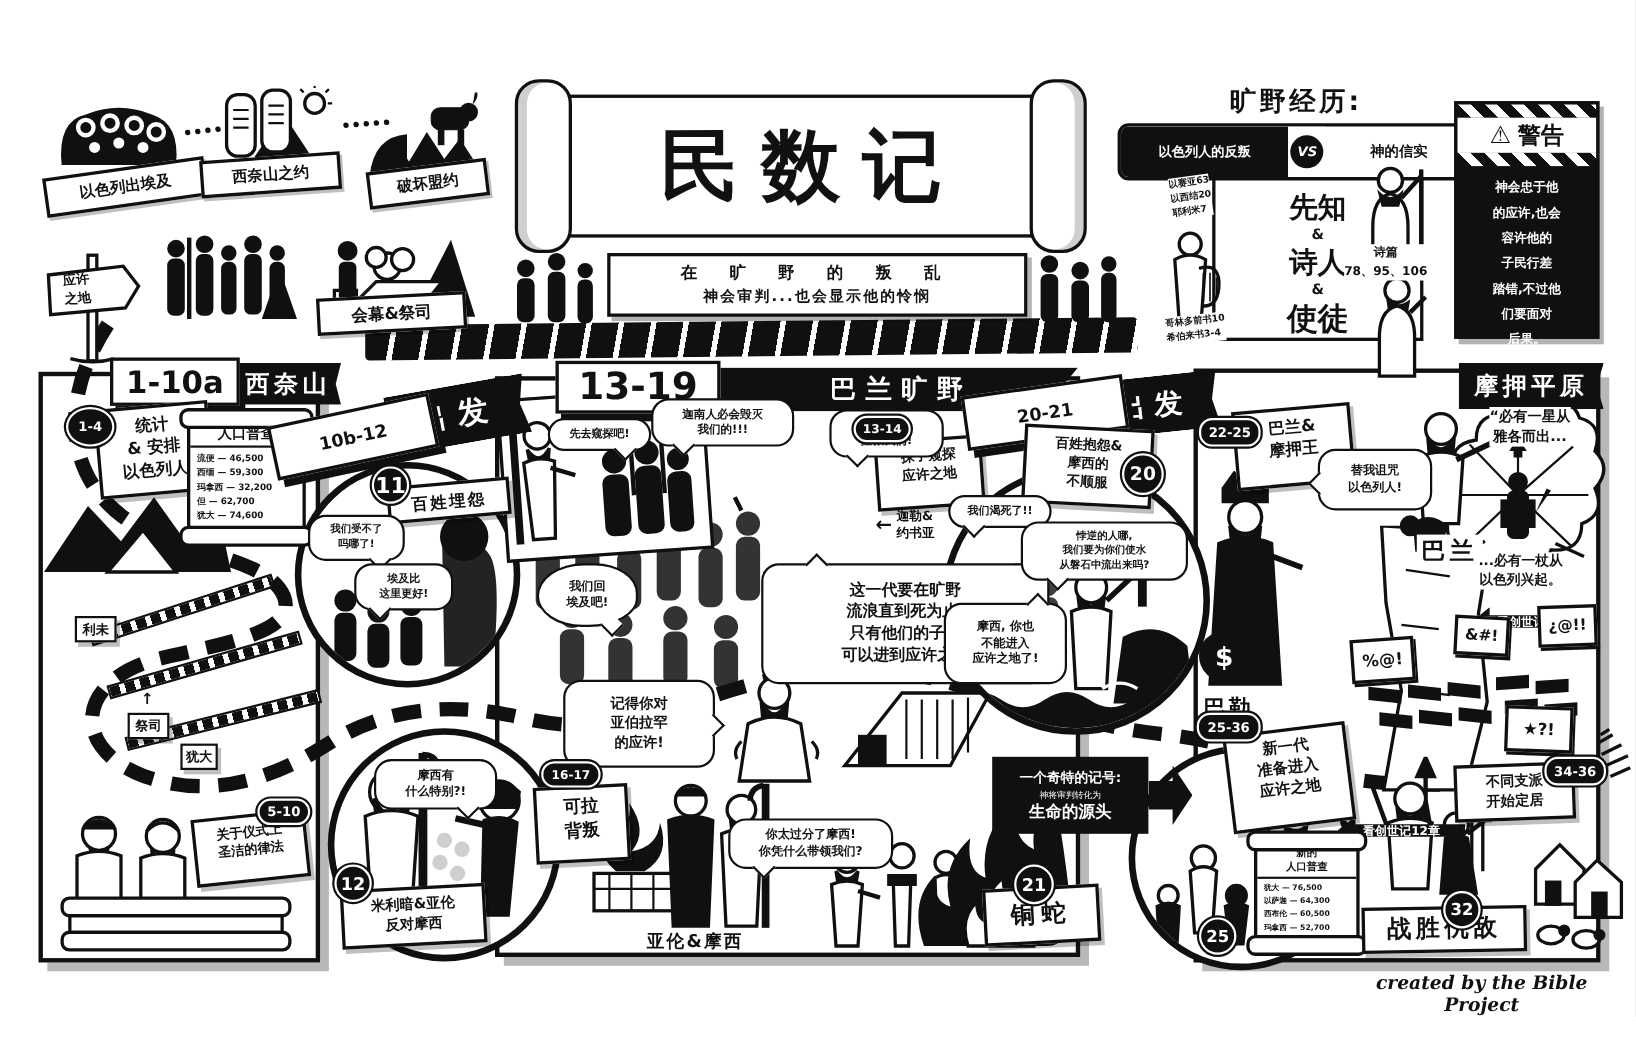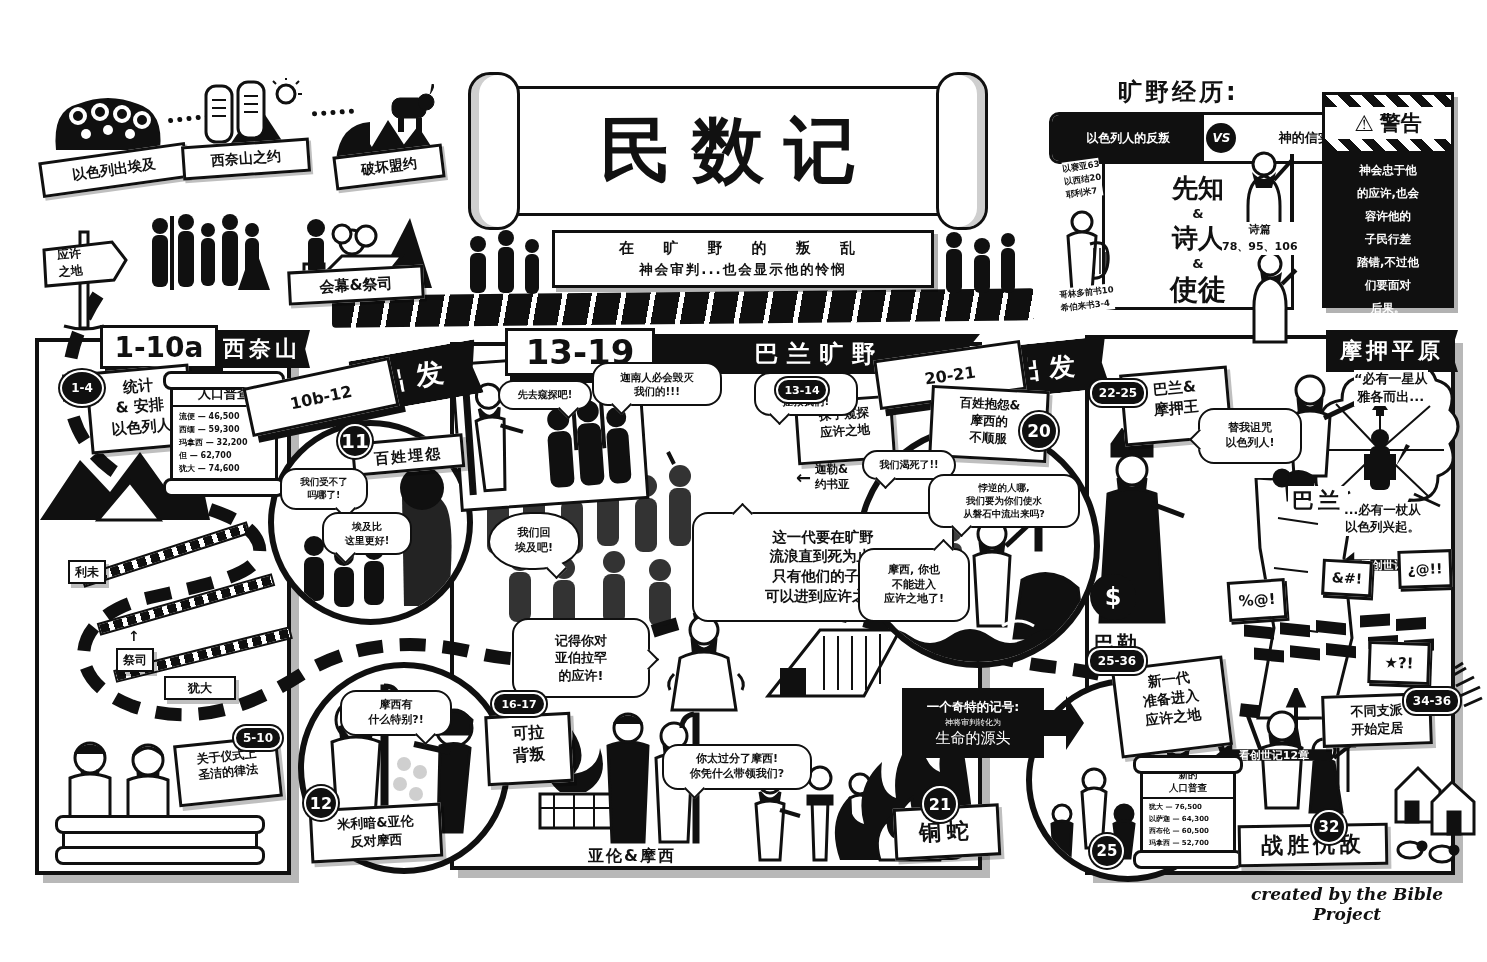--- a/index.html
+++ b/index.html
@@ -56,21 +56,21 @@
 .barrow{position:absolute;background:#101010;color:#fff;font-weight:bold;display:flex;align-items:center;
   justify-content:center;z-index:8;clip-path:polygon(0 50%,14% 0,14% 28%,100% 28%,100% 72%,14% 72%,14% 100%)}
 
 .warn{position:absolute;left:1322px;top:92px;width:132px;height:216px;background:#101010;border:3px solid #101010;
   z-index:6;box-shadow:4px 5px 0 rgba(0,0,0,.3)}
 .warn .stripes{height:12px;background:repeating-linear-gradient(45deg,#101010 0 9px,#fff 9px 17px)}
 .warn .whead{background:#fff;color:#101010;display:flex;align-items:center;justify-content:center;gap:6px;
   font-weight:900;font-size:21px;padding:2px 0}
 .warn .wbody{color:#fff;font-size:11.5px;font-weight:bold;text-align:center;line-height:2.0;padding:8px 6px;white-space:pre-line}
 
-.vsband{position:absolute;left:1049px;top:112px;width:325px;height:52px;display:flex;align-items:stretch;z-index:6;
+.vsband{position:absolute;left:1016px;top:112px;width:325px;height:52px;display:flex;align-items:stretch;z-index:6;
   border:3px solid #101010;border-radius:10px;overflow:hidden;background:#fff}
 .vsl{flex:1.15;background:#101010;color:#fff;display:flex;align-items:center;justify-content:center;
   font-weight:bold;font-size:12px;text-align:center}
 .vsc{width:34px;background:#fff;display:flex;align-items:center;justify-content:center}
 .vsc .vscir{width:30px;height:30px;border-radius:50%;background:#101010;color:#fff;display:flex;align-items:center;
   justify-content:center;font-weight:700;font-size:12px;font-style:italic}
 .vsr{flex:1;display:flex;align-items:center;justify-content:center;font-weight:bold;font-size:13px}
 .refbox{position:absolute;left:1102px;top:152px;width:192px;height:158px;border:3px solid #101010;z-index:5;background:#fff}
 .refbox .rtitle{position:absolute;left:50%;top:-10px;transform:translateX(-50%);background:#fff;padding:0 6px;
   font-weight:bold;font-size:12.5px;white-space:nowrap;text-decoration:underline}
@@ -340,21 +340,21 @@
     <polygon points="0,88 40,28 70,60 100,20 130,62 160,40 170,88" fill="#101010"></polygon>
     <polygon points="58,88 90,50 120,88" fill="#fff" stroke="#101010" stroke-width="3"></polygon>
   </svg>
 
   <div class="camp" style="left:78px;top:548px;width:175px;transform:rotate(-18deg)"></div>
   <div class="camp" style="left:95px;top:598px;width:182px;transform:rotate(-16deg)"></div>
   <div class="camp" style="left:112px;top:648px;width:182px;transform:rotate(-14deg)"></div>
   <div class="note" style="left:68px;top:560px;font-size:12px;padding:2px 5px;border-width:2px">利未</div>
   <div class="note" style="left:116px;top:648px;font-size:12px;padding:2px 5px;border-width:2px">祭司</div>
   <div class="lbl" style="left:128px;top:628px;font-size:14px">↑</div>
-  <div class="note" style="left:164px;top:676px;font-size:12px;padding:2px 22px;border-width:2px">犹大</div>
+  <div class="note" style="left:164px;top:676px;font-size:12px;padding:2px 3px;border-width:2px">犹大</div>
   <div class="badge pill" style="left:234px;top:726px;width:48px;height:24px;font-size:12px">
     <span>5-10</span>
   </div>
   <div class="note" style="left:176px;top:740px;width:104px;height:62px;font-size:12px;transform:rotate(-6deg)">关于仪式上
 圣洁的律法</div>
   <svg class="abs" style="left:52px;top:732px;z-index:5" width="130" height="120" viewBox="0 0 130 120">
     <g stroke="#101010" stroke-width="3" fill="#fff">
       <circle cx="38" cy="26" r="15"></circle>
         <path d="M23 22 q15 -16 30 0" fill="#101010"></path>
       <path d="M30 38 q8 16 16 0 l-2 20 h-12 Z" fill="#101010"></path>
@@ -605,21 +605,21 @@
   <div class="bubble tail-tr" style="left:858px;top:548px;width:112px;height:74px;font-size:11px;display:flex;align-items:center;justify-content:center">摩西, 你也
 不能进入
 应许之地了!</div>
   <div class="bubble tail-bl" style="left:928px;top:474px;width:152px;font-size:9.5px">悖逆的人哪,
 我们要为你们使水
 从磐石中流出来吗?</div>
 
   <div class="abs" style="left:902px;top:688px;width:142px;height:70px;background:#101010;color:#fff;z-index:8;display:flex;flex-direction:column;align-items:center;justify-content:center;gap:1px">
     <div style="font-size:12.5px;font-weight:bold">一个奇特的记号:</div>
     <div style="font-size:8px">神将审判转化为</div>
-    <div style="font-size:15px;font-weight:400">生命的源头</div>
+    <div style="font-size:15px;font-weight:700">生命的源头</div>
   </div>
   <div class="abs" style="left:1044px;top:696px;width:40px;height:54px;background:#101010;z-index:8;clip-path:polygon(0 26%,55% 26%,55% 0,100% 50%,55% 100%,55% 74%,0 74%)"></div>
 
   <div class="cscene" style="left:1026px;top:678px;width:204px;height:204px">
     <svg width="192" height="192" viewBox="0 0 192 192">
       <g stroke="#101010" stroke-width="3" fill="#fff">
         <rect x="116" y="14" width="5" height="150" fill="#101010"></rect>
         <path d="M118 18 q-16 6 -2 18 q16 10 0 22 q-16 10 2 20" fill="none" stroke-width="5"></path>
         <circle cx="110" cy="14" r="6" fill="#101010"></circle>
         <circle cx="146" cy="58" r="13"></circle>

